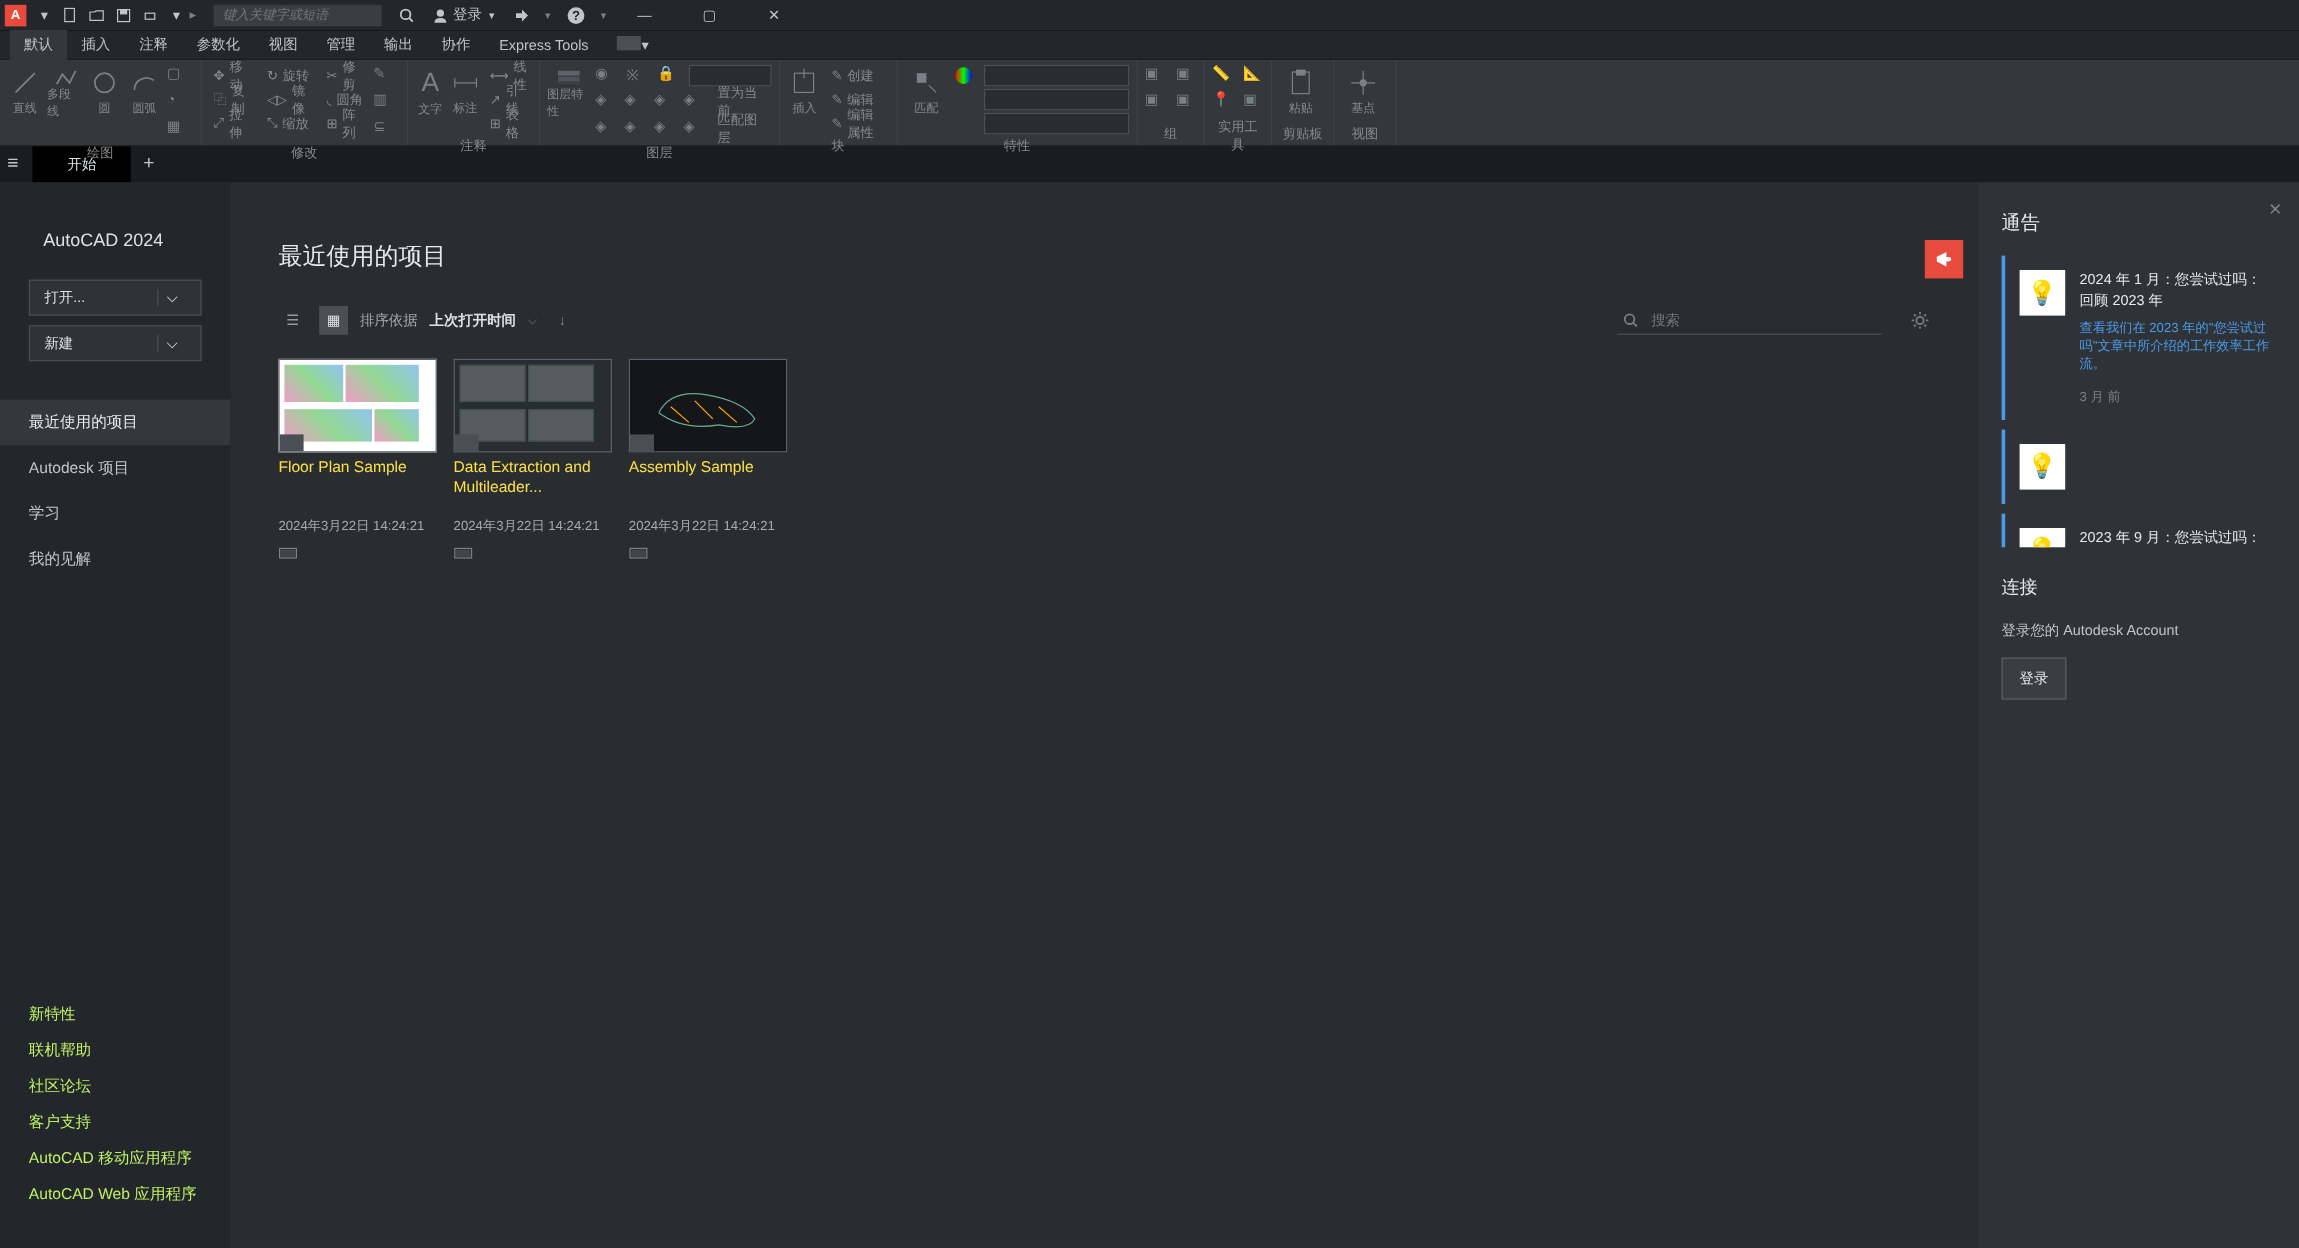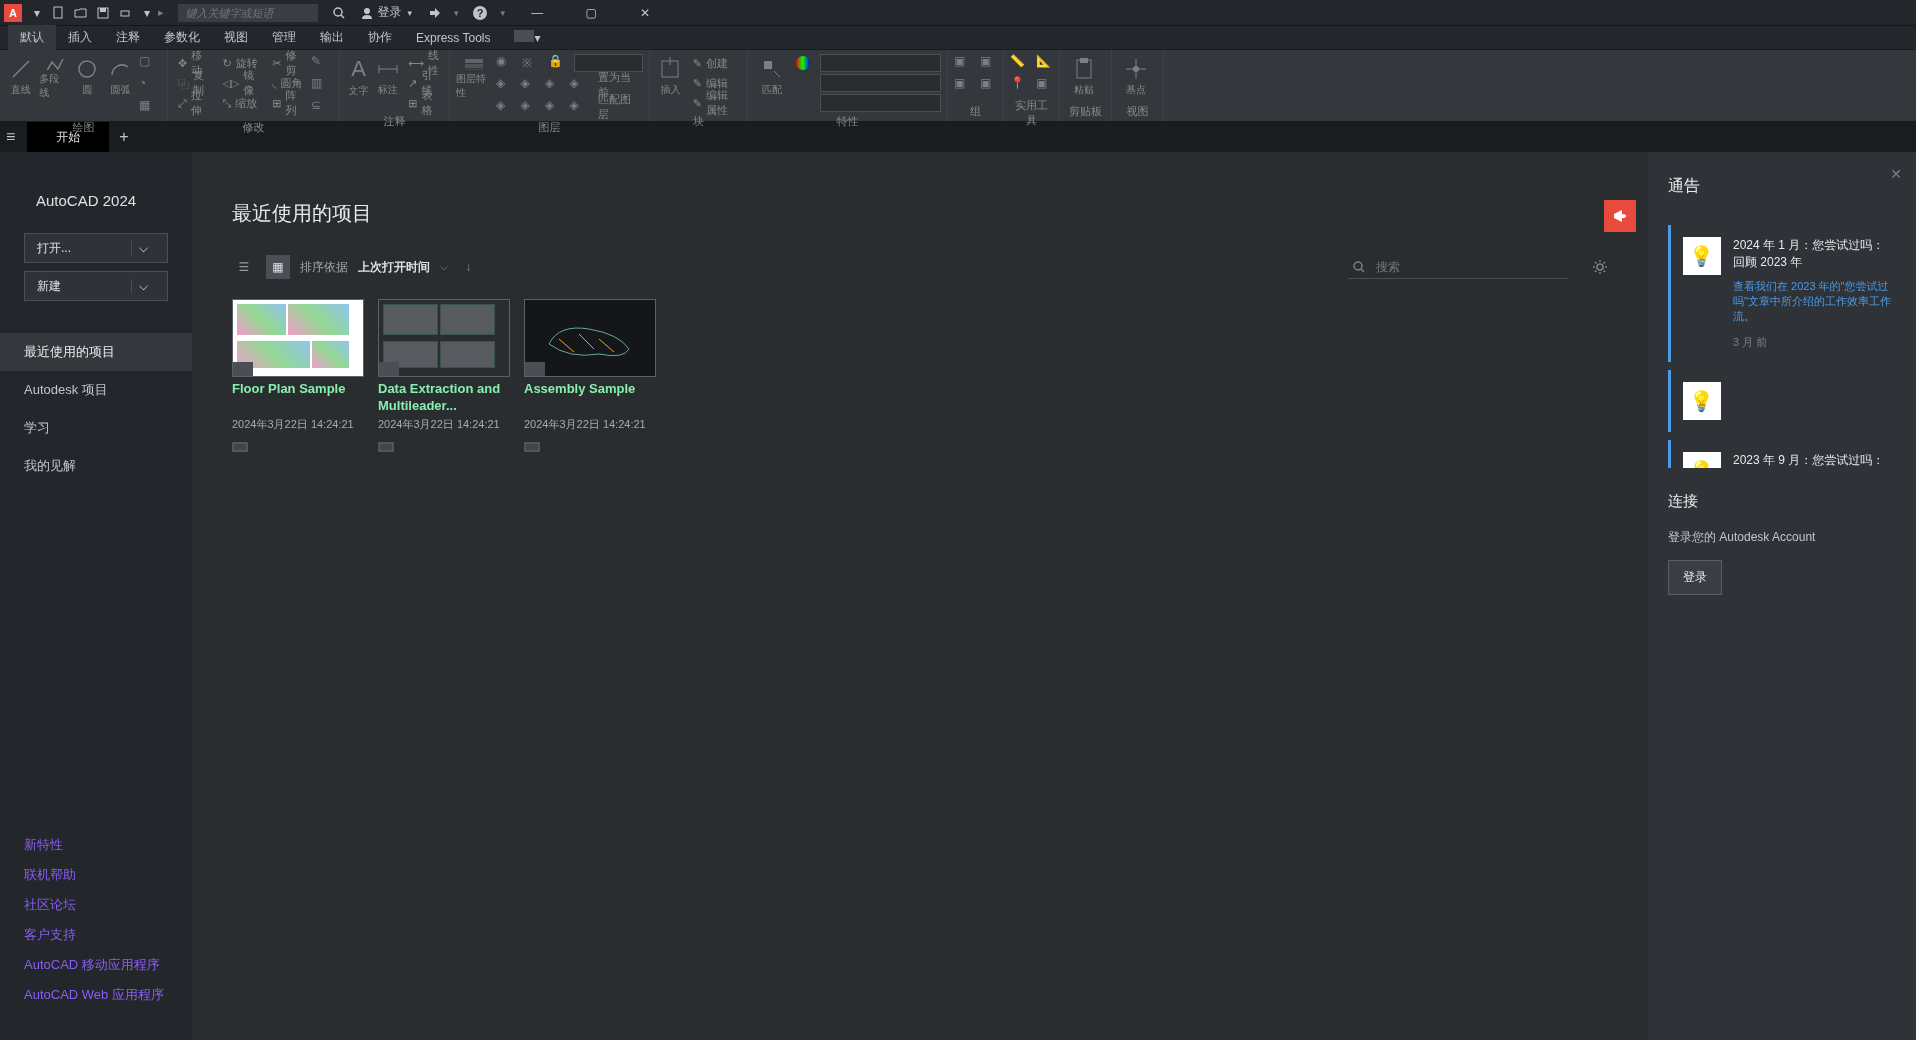--- a/index.html
+++ b/index.html
@@ -236,21 +236,21 @@
     .sidebar-nav-item.active {
       background: #34383d;
       color: #e6e9ed;
     }
     .sidebar-links {
       margin-top: auto;
       padding: 0 24px 30px 24px;
     }
     .sidebar-link {
       display: block;
-      color: #8b5cf6;
+      color: #bef264;
       padding: 6px 0;
       font-size: 13px;
     }
     .content-area {
       flex: 1;
       background: #2a2d30;
       padding: 48px 40px;
       position: relative;
     }
     .content-title {
@@ -360,24 +360,24 @@
     }
     .project-badge {
       position: absolute;
       bottom: 0;
       left: 0;
       width: 20px;
       height: 14px;
       background: #4a4f56;
     }
     .project-name {
-      color: #86efac;
+      color: #fde047;
       font-size: 13px;
-      font-weight: bold;
-      margin-bottom: 2px;
+      font-weight: normal;
+      margin-bottom: 16px;
       line-height: 1.3;
       height: 34px;
       overflow: hidden;
     }
     .project-date {
       color: #a5abb3;
       font-size: 11px;
       margin-bottom: 8px;
     }
     .project-loc {
@@ -392,21 +392,21 @@
     .close-x {
       position: absolute;
       top: 14px;
       right: 14px;
       color: #7a8088;
       font-size: 14px;
     }
     .panel-title {
       font-size: 16px;
       color: #e6e9ed;
-      margin-bottom: 28px;
+      margin-bottom: 16px;
     }
     .notif {
       display: flex;
       gap: 12px;
       padding: 12px 0;
       border-left: 3px solid #4a9be8;
       padding-left: 12px;
       margin-bottom: 8px;
     }
     .notif-icon {

